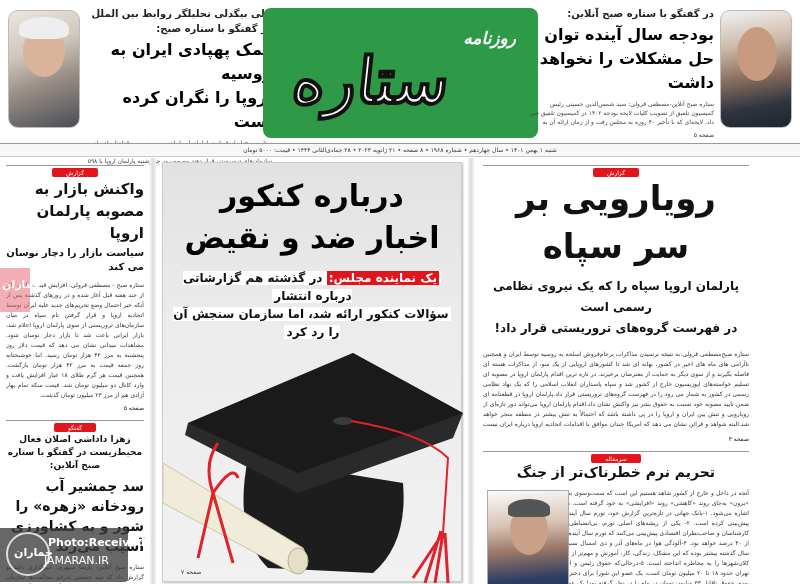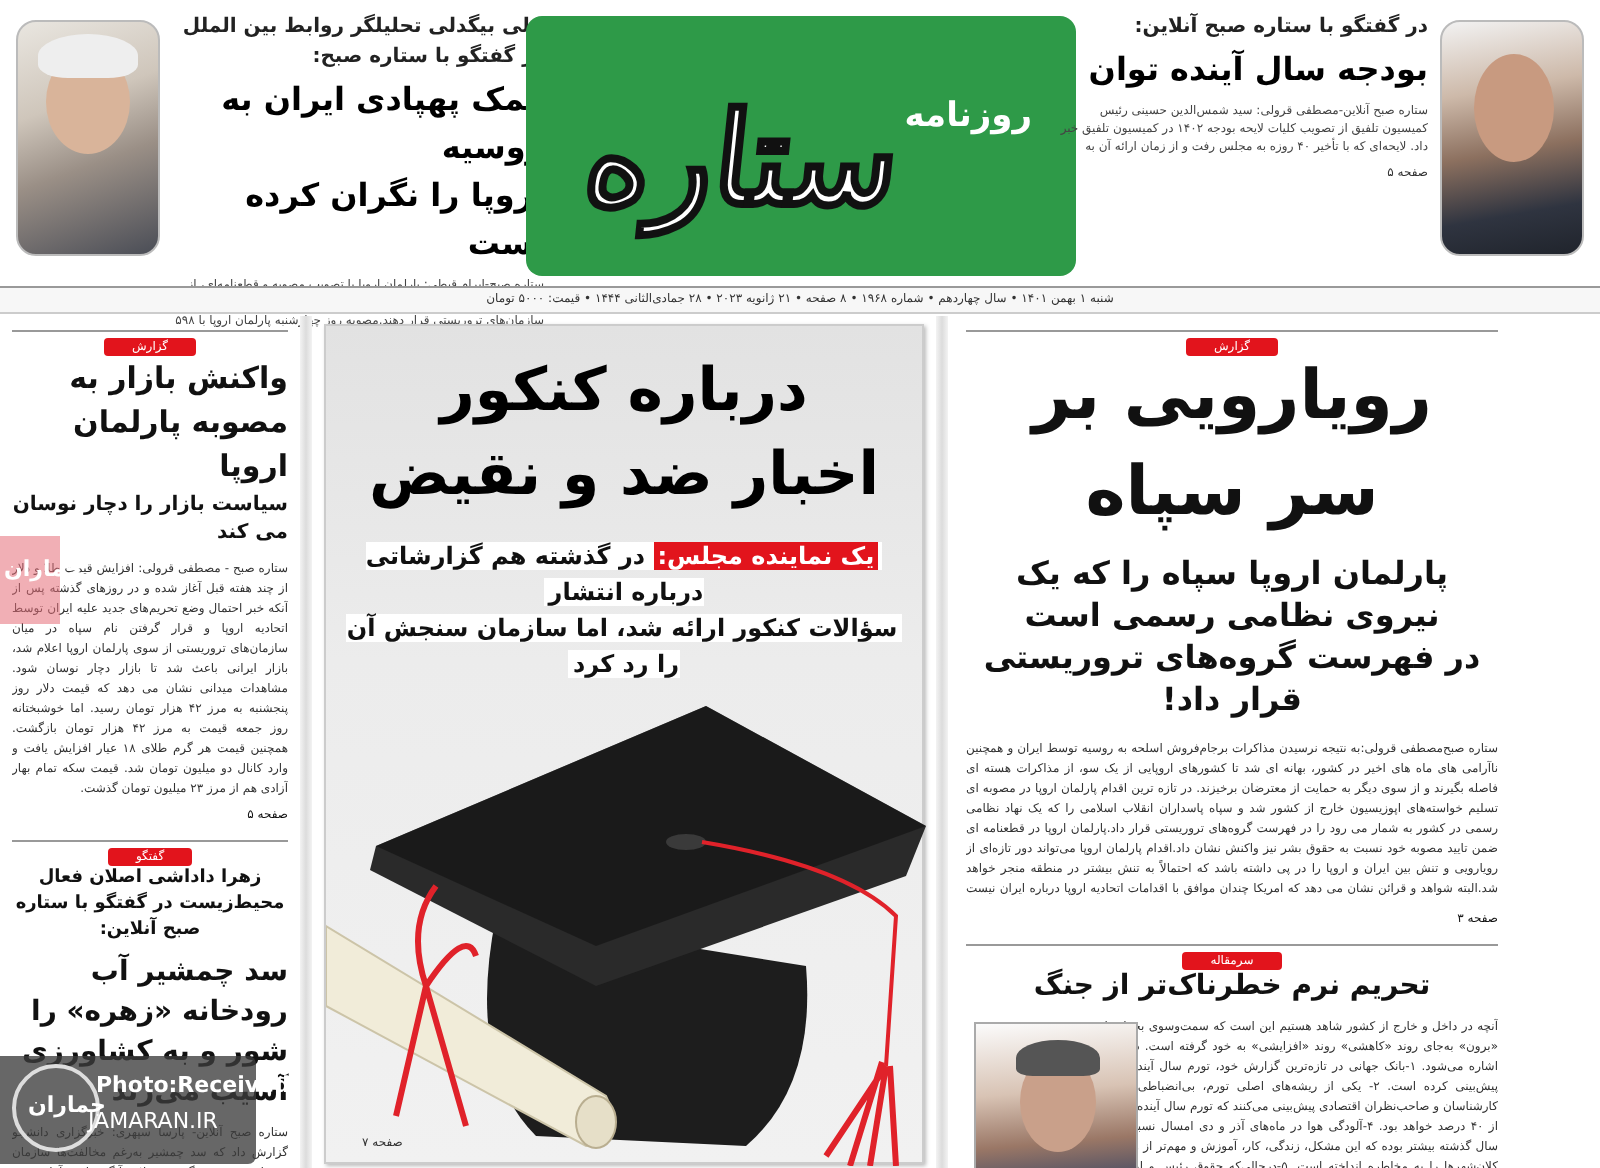--- a/index.html
+++ b/index.html
@@ -23,21 +23,21 @@
   .side-right .side-text { left: 0; width: 186px; }
   .kicker { font-size: 10px; font-weight: bold; color: #222; line-height: 15px; }
   .headline-sm { font-size: 16px; font-weight: bold; line-height: 24px; color: #000; margin-top: 2px; }
   .blurb { font-size: 6px; line-height: 9px; color: #444; margin-top: 4px; }
   .page-ref { font-size: 6px; color: #333; margin-top: 4px; }
 
   .logo {
     position: absolute; left: 263px; top: 8px; width: 275px; height: 130px;
     background: #2e9a48; border-radius: 8px; overflow: visible;
   }
-  .logo-rooz { position: absolute; right: 22px; top: 40px; font-size: 17px; color: #fff; font-weight: bold; direction: rtl; }
+  .logo-rooz { position: absolute; right: 22px; top: 20px; font-size: 17px; font-style: italic; color: #fff; font-weight: bold; direction: rtl; }
   .logo-name {
     position: absolute; left: 8px; top: 18px; width: 200px; height: 110px;
     font-size: 64px; font-weight: bold; color: #fff; direction: rtl; text-align: center;
     -webkit-text-stroke: 2px #111; line-height: 110px; font-family: "DejaVu Serif", serif;
     transform: skew(-6deg);
   }
 
   .dateline {
     position: absolute; left: 0; top: 143px; width: 800px; height: 14px;
     border-top: 1px solid #999; border-bottom: 1px solid #ccc;
@@ -95,21 +95,21 @@
   .mid-h { text-align: center; font-size: 30px; font-weight: bold; line-height: 42px; margin-top: 12px; color: #000; }
   .mid-sub { text-align: center; font-size: 12px; font-weight: bold; line-height: 18px; margin-top: 10px; padding: 0 8px; }
   .mid-sub .hl { background: #e2141c; color: #fff; padding: 0 2px; }
   .mid-sub .line { background: #fff; padding: 0 2px; display: inline; }
   .cap-svg { position: absolute; left: 0; top: 180px; }
   .mid-pref { position: absolute; left: 18px; bottom: 6px; font-size: 6px; color: #333; direction: rtl; }
 
   
   .rc { padding: 0 8px; text-align: right; }
   .rc .big { text-align: center; font-size: 34px; font-weight: bold; line-height: 48px; margin-top: 4px; }
-  .rc .sub { text-align: center; font-size: 16px; font-weight: bold; line-height: 21px; margin-top: 6px; }
+  .rc .sub { text-align: center; font-size: 12px; font-weight: bold; line-height: 21px; margin-top: 6px; }
   .rc .body { font-size: 6px; line-height: 10px; color: #333; margin-top: 10px; text-align: justify; }
   .rc .pref { font-size: 6px; margin-top: 6px; }
   .rc .ed-h { text-align: center; font-size: 14px; font-weight: bold; line-height: 20px; margin-top: 6px; }
   .ed-wrap { position: relative; margin-top: 6px; height: 140px; }
   .ed-body { position: absolute; right: 0; top: 0; width: 232px; font-size: 6px; line-height: 10px; color: #333; text-align: justify; }
   .ed-photo {
     position: absolute; left: 4px; top: 2px; width: 82px; height: 126px; border: 1px solid #aaa;
     background: linear-gradient(175deg,#fbfbfb 0%,#d8c3b4 28%,#9a7766 48%,#2d3e63 70%,#1e2b48 100%);
   }
 </style>
@@ -138,20 +138,21 @@
     <div class="logo-name">ستاره صبح</div>
   </div>
 
   <div class="side-story side-right">
     <div class="photo photo-right">
       <div class="face" style="left:16px;top:16px;width:40px;height:54px;background:#c89a80;"></div>
     </div>
     <div class="side-text">
       <div class="kicker">در گفتگو با ستاره صبح آنلاین:</div>
       <div class="headline-sm">بودجه سال آینده توان</div>
+      <div class="headline-sm" style="margin-top:0">حل مشکلات را نخواهد داشت</div>
       <div class="blurb" style="max-height:28px;overflow:hidden;">ستاره صبح آنلاین-مصطفی قرولی: سید شمس‌الدین حسینی رئیس کمیسیون تلفیق از تصویب کلیات لایحه بودجه ۱۴۰۲ در کمیسیون تلفیق خبر داد. لایحه‌ای که با تأخیر ۴۰ روزه به مجلس رفت و از زمان ارائه آن به مجلس انتقاد بسیاری از ...</div>
       <div class="page-ref">صفحه ۵</div>
     </div>
   </div>
 </div>
 
 <div class="dateline">شنبه ۱ بهمن ۱۴۰۱ • سال چهاردهم • شماره ۱۹۶۸ • ۸ صفحه • ۲۱ ژانویه ۲۰۲۳ • ۲۸ جمادی‌الثانی ۱۴۴۴ • قیمت: ۵۰۰۰ تومان</div>
 
 <div class="col col-left">
   <div class="ll">

